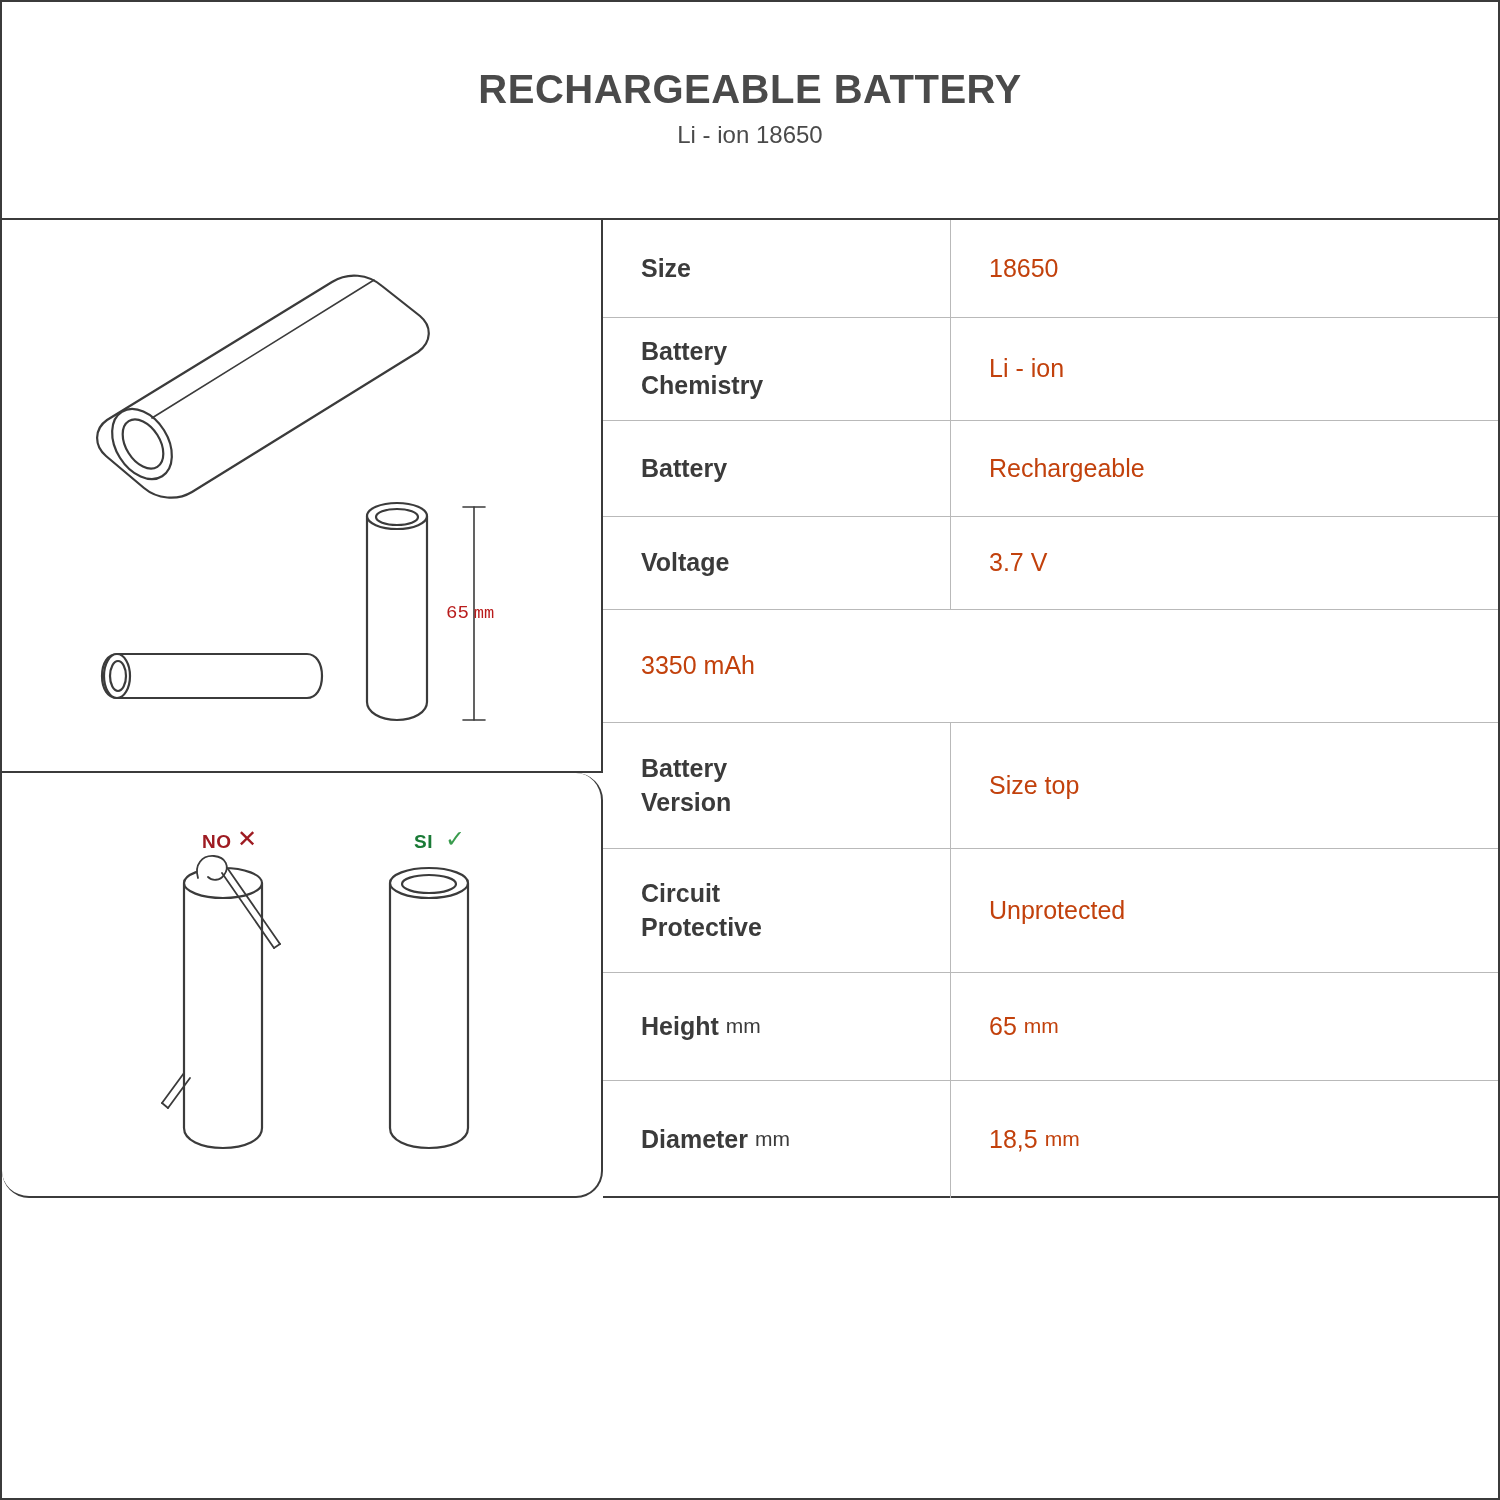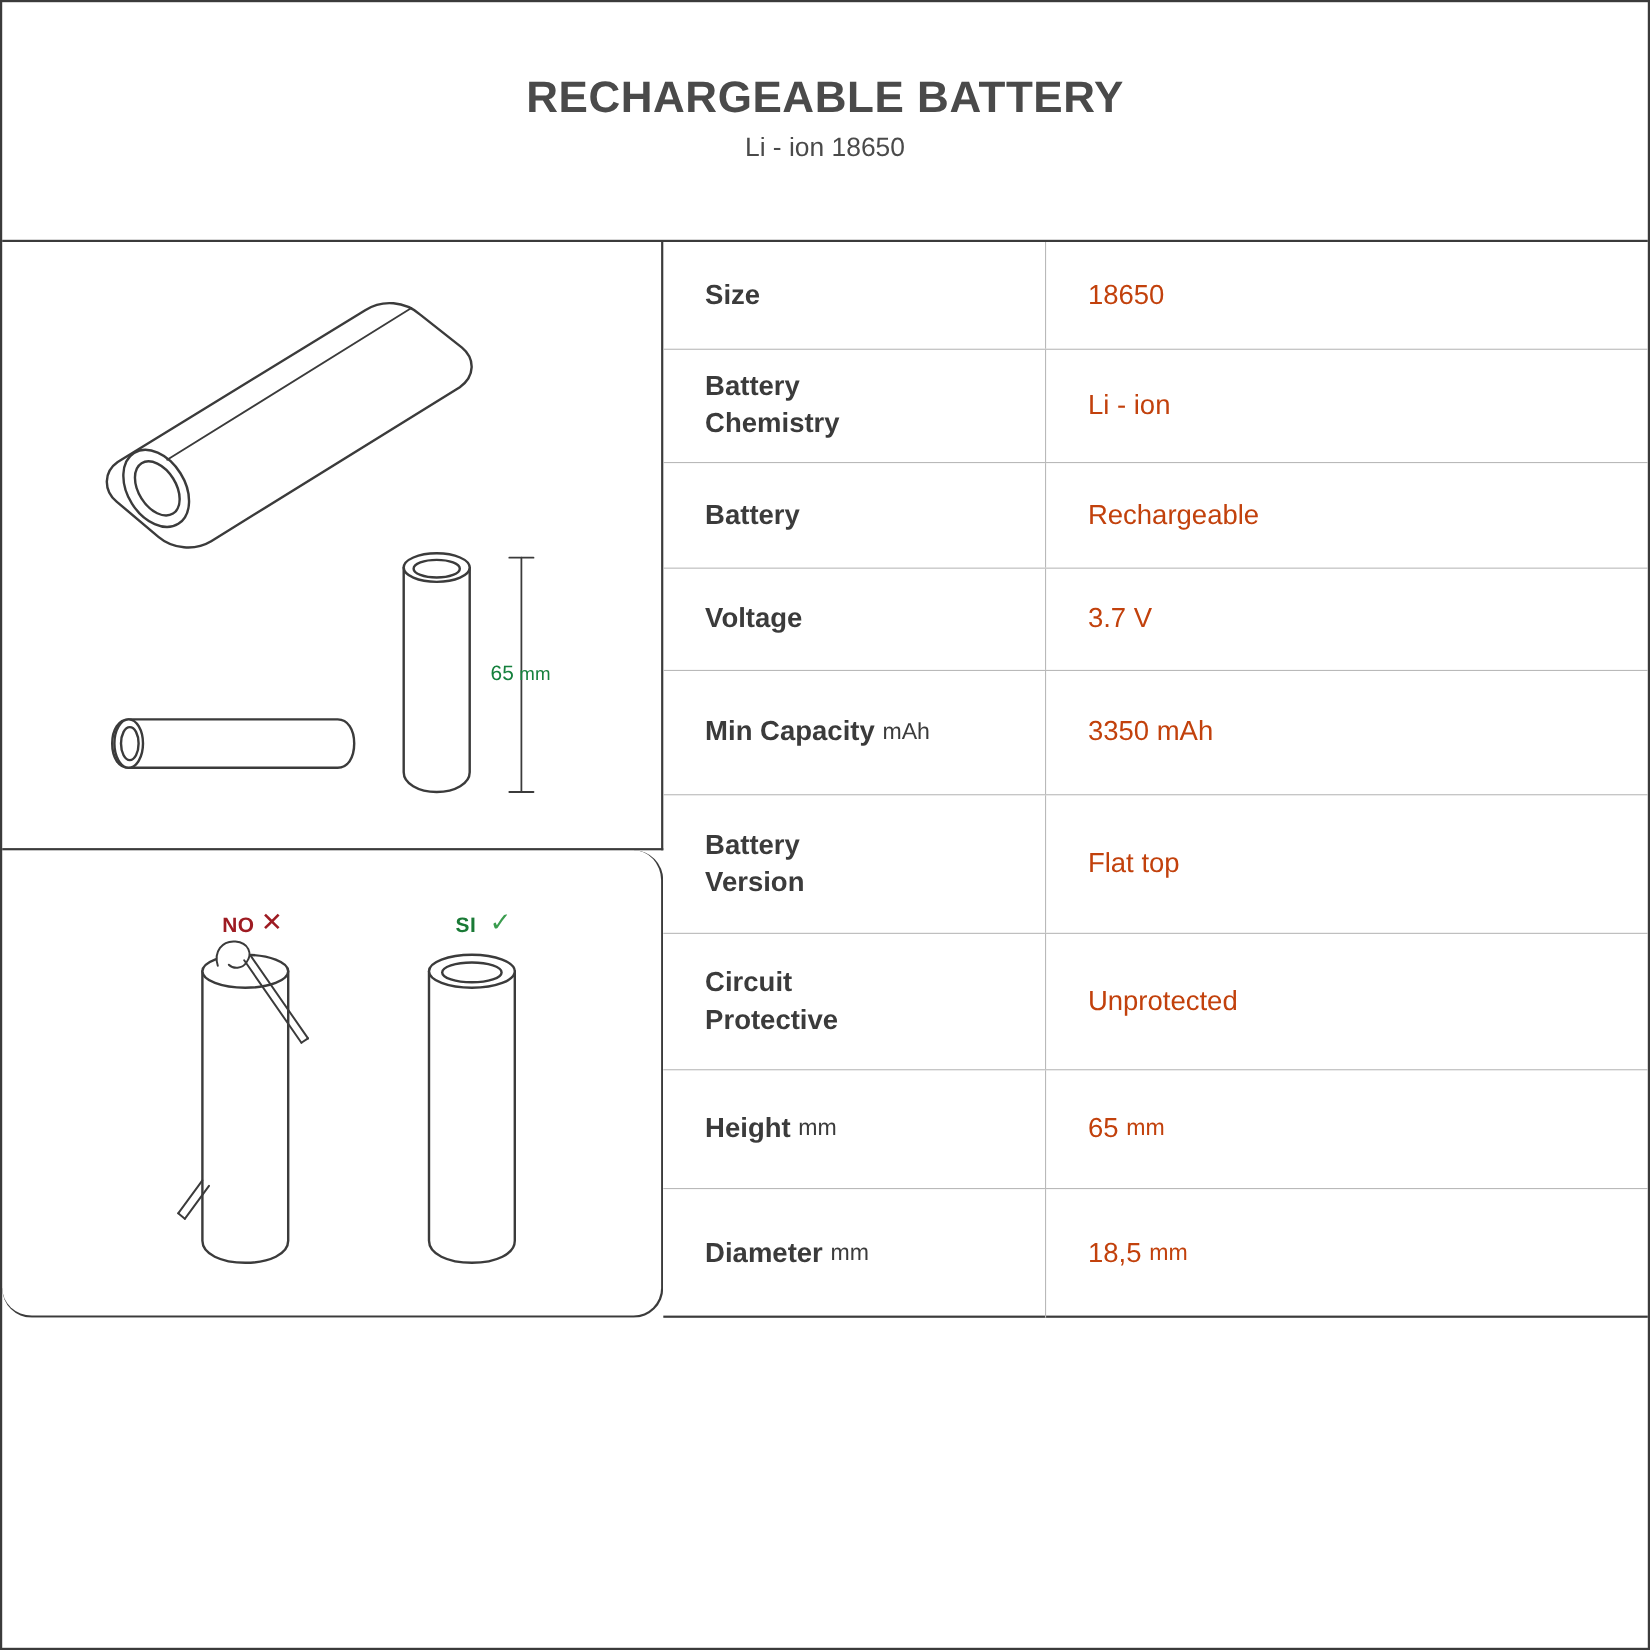--- a/index.html
+++ b/index.html
@@ -83,22 +83,22 @@
     top: 1196px;
     width: 1496px;
     height: 300px;
     box-sizing: border-box;
   }
   .panel-top svg, .panel-bottom svg { display: block; }
 
   .dim-label {
     position: absolute;
     font-size: 19px;
-    color: #15803d;
-    font-family: Liberation Sans, sans-serif;
+    color: #b91c1c;
+    font-family: Liberation Mono, monospace;
   }
   .dim-label .unit { font-size: 17px; }
 
   .mark-label {
     position: absolute;
     font-size: 19px;
     font-weight: bold;
     letter-spacing: 0.5px;
   }
   .mark-no { color: #9e1b22; }
@@ -282,36 +282,32 @@
     <div class="spec-row r-h4">
       <div class="spec-key">
         <span>Voltage</span>
       </div>
       <div class="spec-val">
         <span>3.7 V</span>
       </div>
     </div>
 
     <div class="spec-row r-h5">
-      <div class="spec-key">
-        <span>Min Capacity</span>
-        <span class="unit">mAh</span>
-      </div>
       <div class="spec-val">
         <span>3350 mAh</span>
       </div>
     </div>
 
     <div class="spec-row r-h6">
       <div class="spec-key key-two-line">
         <span>Battery</span>
         <span>Version</span>
       </div>
       <div class="spec-val">
-        <span>Flat top</span>
+        <span>Size top</span>
       </div>
     </div>
 
     <div class="spec-row r-h7">
       <div class="spec-key key-two-line">
         <span>Circuit</span>
         <span>Protective</span>
       </div>
       <div class="spec-val">
         <span>Unprotected</span>

